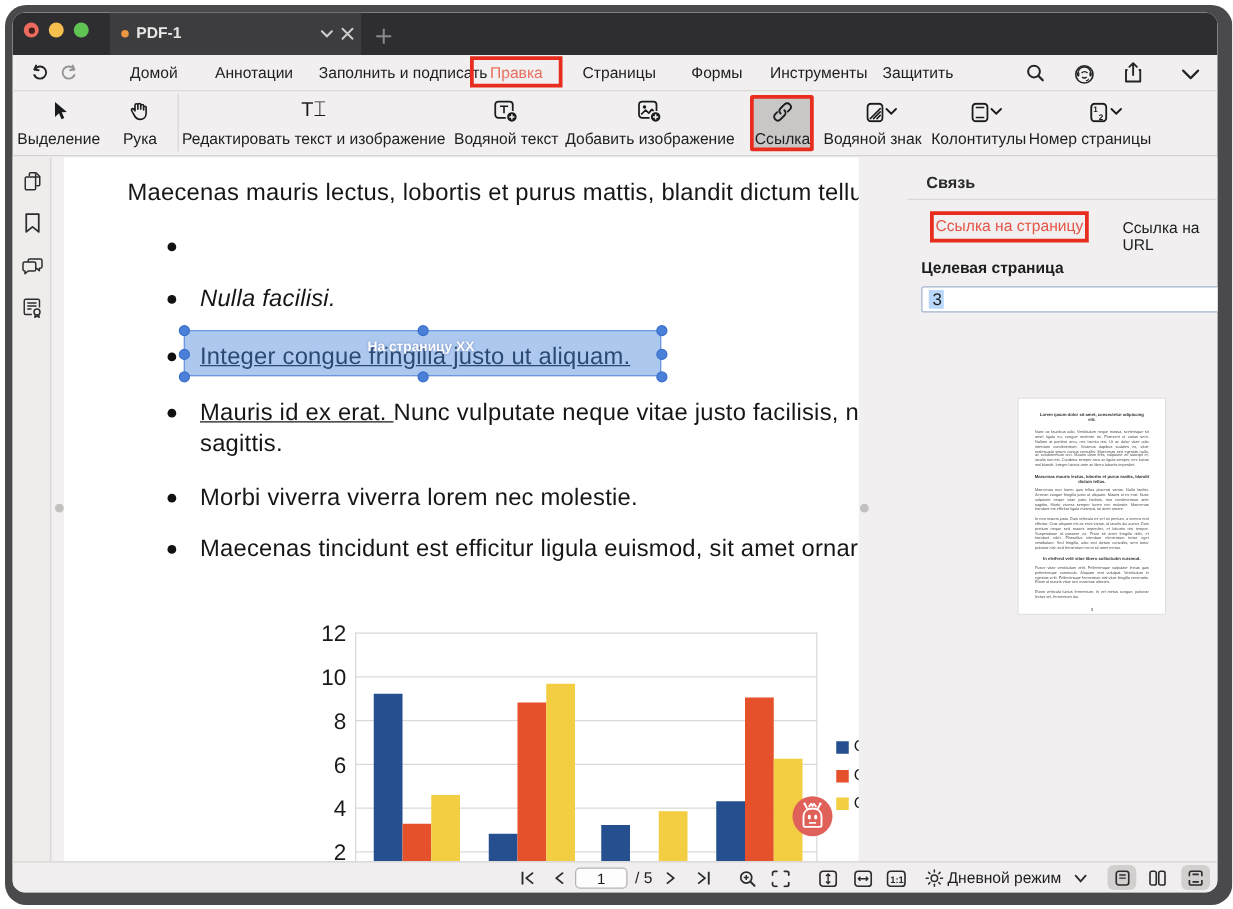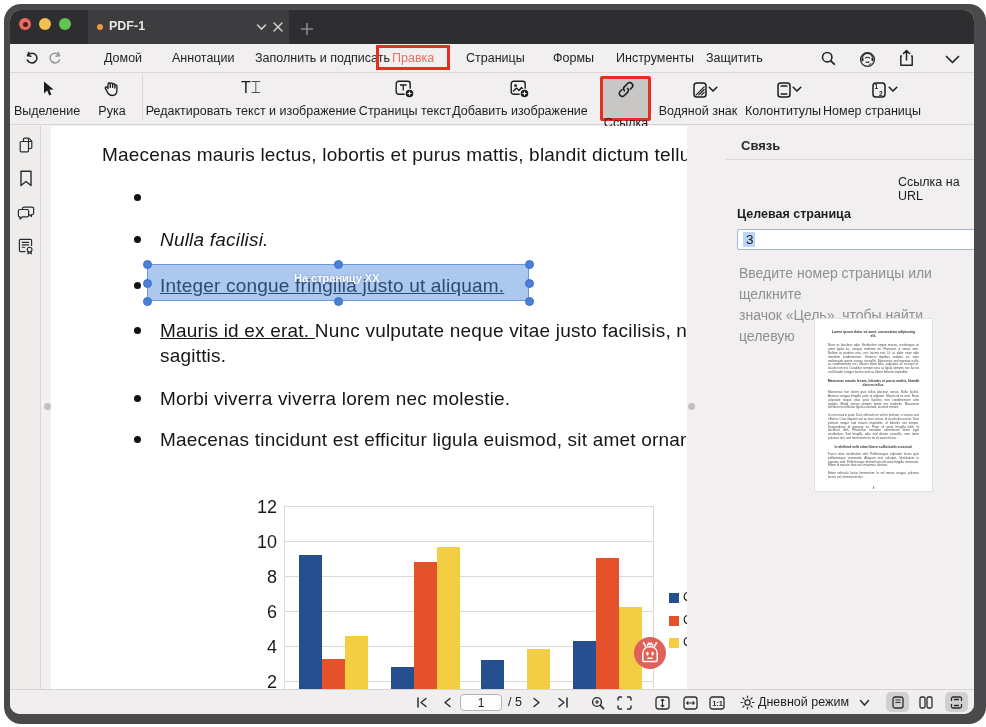--- a/index.html
+++ b/index.html
@@ -120,37 +120,37 @@
     <span class="tlabel" style="left:102px;">Рука</span>
     <div style="position:absolute; left:132px; top:2px; width:1px; height:46px; background:#d8d5d5;"></div>
     <span class="ticon" style="left:241px; top:5px; font-size:16px; color:#1b1b1d; font-weight:400;">Т<span style="font-size:17px;">⌶</span></span>
     <span class="tlabel" style="left:241px;">Редактировать текст и изображение</span>
     <svg class="ticon" style="left:395px; top:7px;" width="20" height="19" viewBox="0 0 20 19">
             <rect x="1.2" y="1.2" width="14" height="13" rx="2.5" stroke="#1b1b1d" stroke-width="1.4" fill="none"></rect>
             <path d="M5 5 L11.5 5 M8.2 5 L8.2 10.5" stroke="#1b1b1d" stroke-width="1.3" fill="none"></path>
             <circle cx="14.5" cy="13.5" r="4.4" fill="#1b1b1d" stroke="#f1efef" stroke-width="1.2"></circle>
             <path d="M14.5 11.4 L14.5 15.6 M12.4 13.5 L16.6 13.5" stroke="#f1efef" stroke-width="1.2"></path>
           </svg>
-    <span class="tlabel" style="left:395px;">Страницы текст</span>
+    <span class="tlabel" style="left:395px;">Водяной текст</span>
     <svg class="ticon" style="left:510px; top:7px;" width="20" height="19" viewBox="0 0 20 19">
             <rect x="1.2" y="1.2" width="14" height="13" rx="2.5" stroke="#1b1b1d" stroke-width="1.4" fill="none"></rect>
             <circle cx="5.6" cy="5.6" r="1.4" fill="#1b1b1d"></circle>
             <path d="M3 11.5 L6.5 8 L9 10.5 L11.5 7.5 L13.8 10" stroke="#1b1b1d" stroke-width="1.3" fill="none" stroke-linejoin="round"></path>
             <circle cx="14.5" cy="13.5" r="4.4" fill="#1b1b1d" stroke="#f1efef" stroke-width="1.2"></circle>
             <path d="M14.5 11.4 L14.5 15.6 M12.4 13.5 L16.6 13.5" stroke="#f1efef" stroke-width="1.2"></path>
           </svg>
     <span class="tlabel" style="left:510px;">Добавить изображение</span>
     <div style="position:absolute; left:590px; top:3px; width:51px; height:45px; background:#c9c6c6; border:3px solid #e82c1e; border-radius:2px;"></div>
     <svg class="ticon" style="left:616px; top:8px;" width="18" height="17" viewBox="0 0 18 17">
             <g stroke="#1b1b1d" stroke-width="1.5" fill="none" stroke-linecap="round">
               <path d="M7.5 9.8 C6.3 8.6 6.3 6.8 7.5 5.6 L10.6 2.5 C11.8 1.3 13.6 1.3 14.8 2.5 C16 3.7 16 5.5 14.8 6.7 L13.2 8.3"></path>
               <path d="M10.5 7.2 C11.7 8.4 11.7 10.2 10.5 11.4 L7.4 14.5 C6.2 15.7 4.4 15.7 3.2 14.5 C2 13.3 2 11.5 3.2 10.3 L4.8 8.7"></path>
             </g>
           </svg>
-    <span class="tlabel" style="left:616px;margin-top:12px;">Ссылка</span>
+    <span class="tlabel" style="left:616px;">Ссылка</span>
     <svg class="ticon" style="left:689.5px; top:9px;" width="14" height="16" viewBox="0 0 14 16">
             <rect x="1" y="1" width="12" height="14" rx="2.8" stroke="#1b1b1d" stroke-width="1.5" fill="none"></rect>
             <g stroke="#1b1b1d" stroke-width="1.2" stroke-linecap="round">
               <path d="M3.2 12.9 L11.2 4.9"></path>
               <path d="M5.8 12.9 L11.2 7.5"></path>
               <path d="M8.6 12.9 L11.2 10.3"></path>
             </g>
           </svg>
     <svg style="position:absolute; left:697.5px; top:13px;" width="10" height="7" viewBox="0 0 10 7">
             <path d="M1.2 1.2 L5 5 L8.8 1.2" stroke="#1b1b1d" stroke-width="1.5" fill="none" stroke-linecap="round"></path>
@@ -274,34 +274,34 @@
     </div>
     <div id="gutterL"></div>
     <div class="rdot" style="left:34px;"></div>
           <div class="rdot" style="left:678px;"></div>
           <div id="rpanel">
       <div style="position:absolute; left:15px; top:12px; font-size:13px; font-weight:700; color:#2a2a2c;">Связь</div>
       <svg style="position:absolute; left:264px; top:11px;" width="12" height="12" viewBox="0 0 12 12">
               <path d="M1.5 1.5 L10.5 10.5 M10.5 1.5 L1.5 10.5" stroke="#4a4a4c" stroke-width="1.4" stroke-linecap="round"></path>
             </svg>
       <div style="position:absolute; left:0; top:33px; width:100%; height:1px; background:#dbd8d8;"></div>
+      <div style="position:absolute; left:18px; top:43px; width:127px; height:25px; border:3px solid #e82c1e; text-align:center; font-size:12.5px; line-height:19px; color:#e45548;">Ссылка на страницу</div>
       <div style="position:absolute; left:172px; top:49px; font-size:12.5px; color:#1d1d1f;">Ссылка на URL</div>
       <div style="position:absolute; left:11px; top:81px; font-size:12.5px; font-weight:700; color:#1d1d1f;">Целевая страница</div>
       <div style="position:absolute; left:11px; top:103px; width:240px; height:21px; background:#fff; border:1px solid #a3b4cf; border-radius:2px;">
         <div style="position:absolute; left:5px; top:1.5px; width:12px; height:15px; background:#b8d7fb;"></div>
         <div style="position:absolute; left:8px; top:2px; font-size:13.5px; color:#1b1b1d;">3</div>
       </div>
       <svg style="position:absolute; left:261px; top:106px;" width="17" height="17" viewBox="0 0 17 17">
               <g stroke="#2f6fe0" stroke-width="1.3" fill="none">
                 <circle cx="8.5" cy="8.5" r="5.6"></circle>
                 <path d="M8.5 0.8 L8.5 3.6 M8.5 13.4 L8.5 16.2 M0.8 8.5 L3.6 8.5 M13.4 8.5 L16.2 8.5"></path>
               </g>
               <circle cx="8.5" cy="8.5" r="1.7" fill="#2f6fe0"></circle>
             </svg>
-      <div style="position:absolute; left:13px; top:137px; font-size:14px; line-height:21px; color:#8f8f91;">Введите номер страницы или щелкните<br>значок «Цель», чтобы найти целевую</div>
       <div id="thumb">
         <div style="text-align:center; font-weight:700; font-size:3.4px; margin-top:11px; line-height:4.2px; color:#333;">Lorem ipsum dolor sit amet, consectetur adipiscing<br>elit.</div>
         <div class="tpar" style="margin-top:6px;">Nunc ac faucibus odio. Vestibulum neque massa, scelerisque sit amet ligula eu, congue molestie mi. Praesent ut varius sem. Nullam at porttitor arcu, nec lacinia nisi. Ut ac dolor vitae odio interdum condimentum. Vivamus dapibus sodales ex, vitae malesuada ipsum cursus convallis. Maecenas sed egestas nulla, ac condimentum orci. Mauris diam felis, vulputate ac suscipit et, iaculis non est. Curabitur semper arcu ac ligula semper, nec luctus nisl blandit. Integer lacinia ante ac libero lobortis imperdiet.</div>
         <div style="text-align:center; font-weight:700; font-size:3.4px; margin-top:4px; line-height:4.2px; color:#333;">Maecenas mauris lectus, lobortis et purus mattis, blandit<br>dictum tellus.</div>
         <div class="tpar" style="margin-top:4px;">Maecenas non lorem quis tellus placerat varius. Nulla facilisi. Aenean congue fringilla justo ut aliquam. Mauris id ex erat. Nunc vulputate neque vitae justo facilisis, non condimentum ante sagittis. Morbi viverra semper lorem nec molestie. Maecenas tincidunt est efficitur ligula euismod, sit amet ornare.</div>
         <div class="tpar" style="margin-top:4px;">In non mauris justo. Duis vehicula mi vel mi pretium, a viverra erat efficitur. Cras aliquam est ac eros varius, id iaculis dui auctor. Duis pretium neque sed mauris imperdiet, et lobortis nisi tempor. Suspendisse id posuere ex. Proin sit amet fringilla nibh, et tincidunt nibh. Phasellus interdum elementum tortor eget vestibulum. Sed fringilla, odio sed dictum convallis, sem tortor pulvinar nisl, sed fermentum mi mi sit amet metus.</div>
         <div style="text-align:center; font-weight:700; font-size:3.4px; margin-top:4px; line-height:4.2px; color:#333;">In eleifend velit vitae libero sollicitudin euismod.</div>
         <div class="tpar" style="margin-top:4px;">Fusce vitae vestibulum velit. Pellentesque vulputate lectus quis pellentesque commodo. Aliquam erat volutpat. Vestibulum in egestas velit. Pellentesque fermentum nisl vitae fringilla venenatis. Etiam id mauris vitae orci maximus ultricies.</div>
         <div class="tpar" style="margin-top:4px;">Etiam vehicula luctus fermentum. In vel metus congue, pulvinar lectus vel, fermentum dui.</div>
         <div style="text-align:center; font-size:3.4px; margin-top:6px; color:#333;">3</div>

